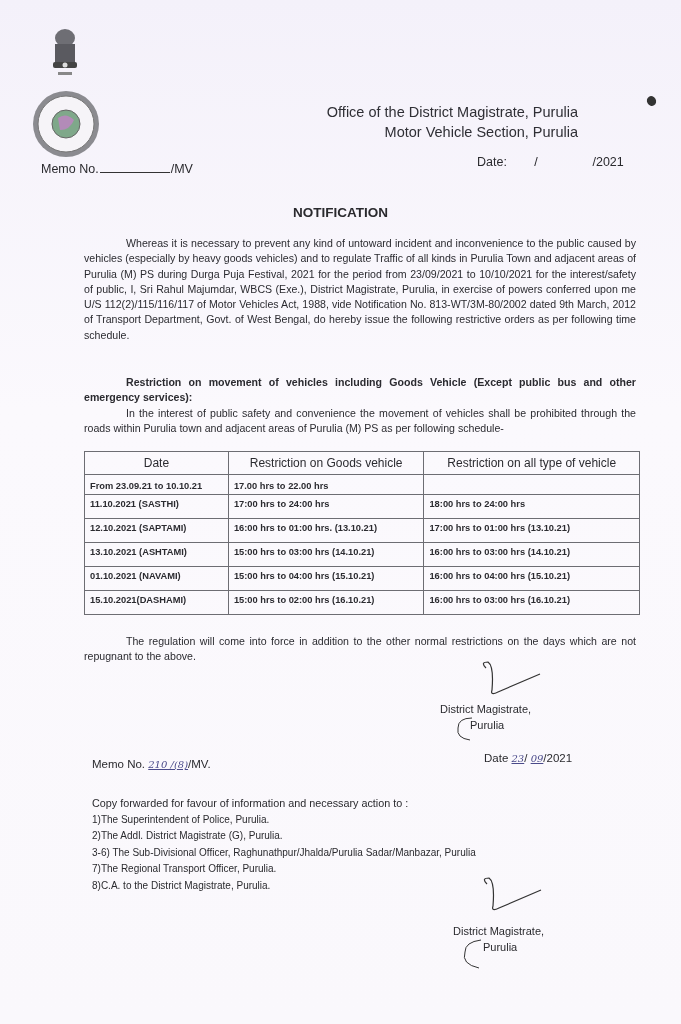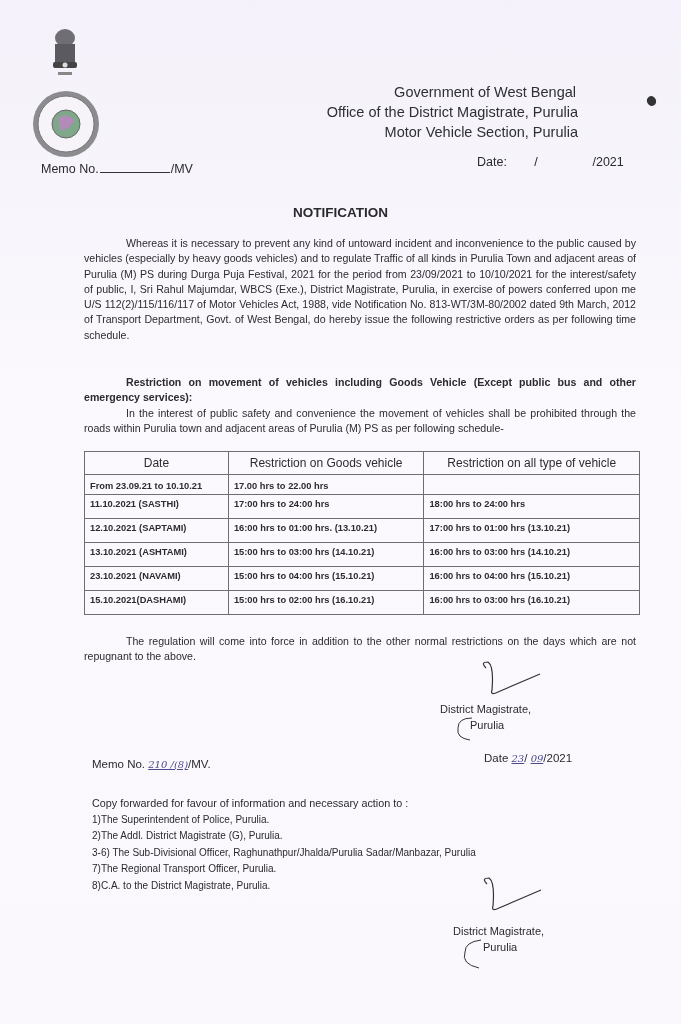--- a/index.html
+++ b/index.html
@@ -61,21 +61,20 @@
   <div class="abs seal">
     <svg width="72" height="72" viewBox="0 0 72 72">
       <circle cx="36" cy="36" r="33" fill="#8b8b90"></circle>
       <circle cx="36" cy="36" r="28" fill="#f6f4f8" stroke="#777" stroke-width="1"></circle>
       <circle cx="36" cy="36" r="14" fill="#7fa88a"></circle>
       <path d="M28 30 Q36 24 44 32 Q40 42 30 42 Z" fill="#b38bb8"></path>
       <circle cx="36" cy="36" r="14" fill="none" stroke="#666" stroke-width="1"></circle>
     </svg>
   </div>
 
-  <div class="abs hdr" style="left:330px; top:82px; width:246px;">Government of West Bengal</div>
   <div class="abs hdr" style="left:330px; top:122px; width:248px;">Motor Vehicle Section, Purulia</div>
   <div class="abs hdr" style="left:300px; top:102px; width:278px;">Office of the District Magistrate, Purulia</div>
   <div class="abs dot"></div>
 
   <div class="abs memo-top">
     <span>Memo No.</span><span class="blank"></span><span>/MV</span>
   </div>
   <div class="abs date-top">
     <span>Date:</span>
     &nbsp;&nbsp;&nbsp;&nbsp;<span style="white-space:pre;margin-top:21px;">/          /2021</span>
@@ -121,21 +120,21 @@
         <td>12.10.2021 (SAPTAMI)</td>
         <td>16:00 hrs to 01:00 hrs. (13.10.21)</td>
         <td>17:00 hrs to 01:00 hrs (13.10.21)</td>
       </tr>
       <tr>
         <td>13.10.2021 (ASHTAMI)</td>
         <td>15:00 hrs to 03:00 hrs (14.10.21)</td>
         <td>16:00 hrs to 03:00 hrs (14.10.21)</td>
       </tr>
       <tr>
-        <td>23.10.2021 (NAVAMI)</td>
+        <td>01.10.2021 (NAVAMI)</td>
         <td>15:00 hrs to 04:00 hrs (15.10.21)</td>
         <td>16:00 hrs to 04:00 hrs (15.10.21)</td>
       </tr>
       <tr>
         <td>15.10.2021(DASHAMI)</td>
         <td>15:00 hrs to 02:00 hrs (16.10.21)</td>
         <td>16:00 hrs to 03:00 hrs (16.10.21)</td>
       </tr>
     </tbody>
   </table>

